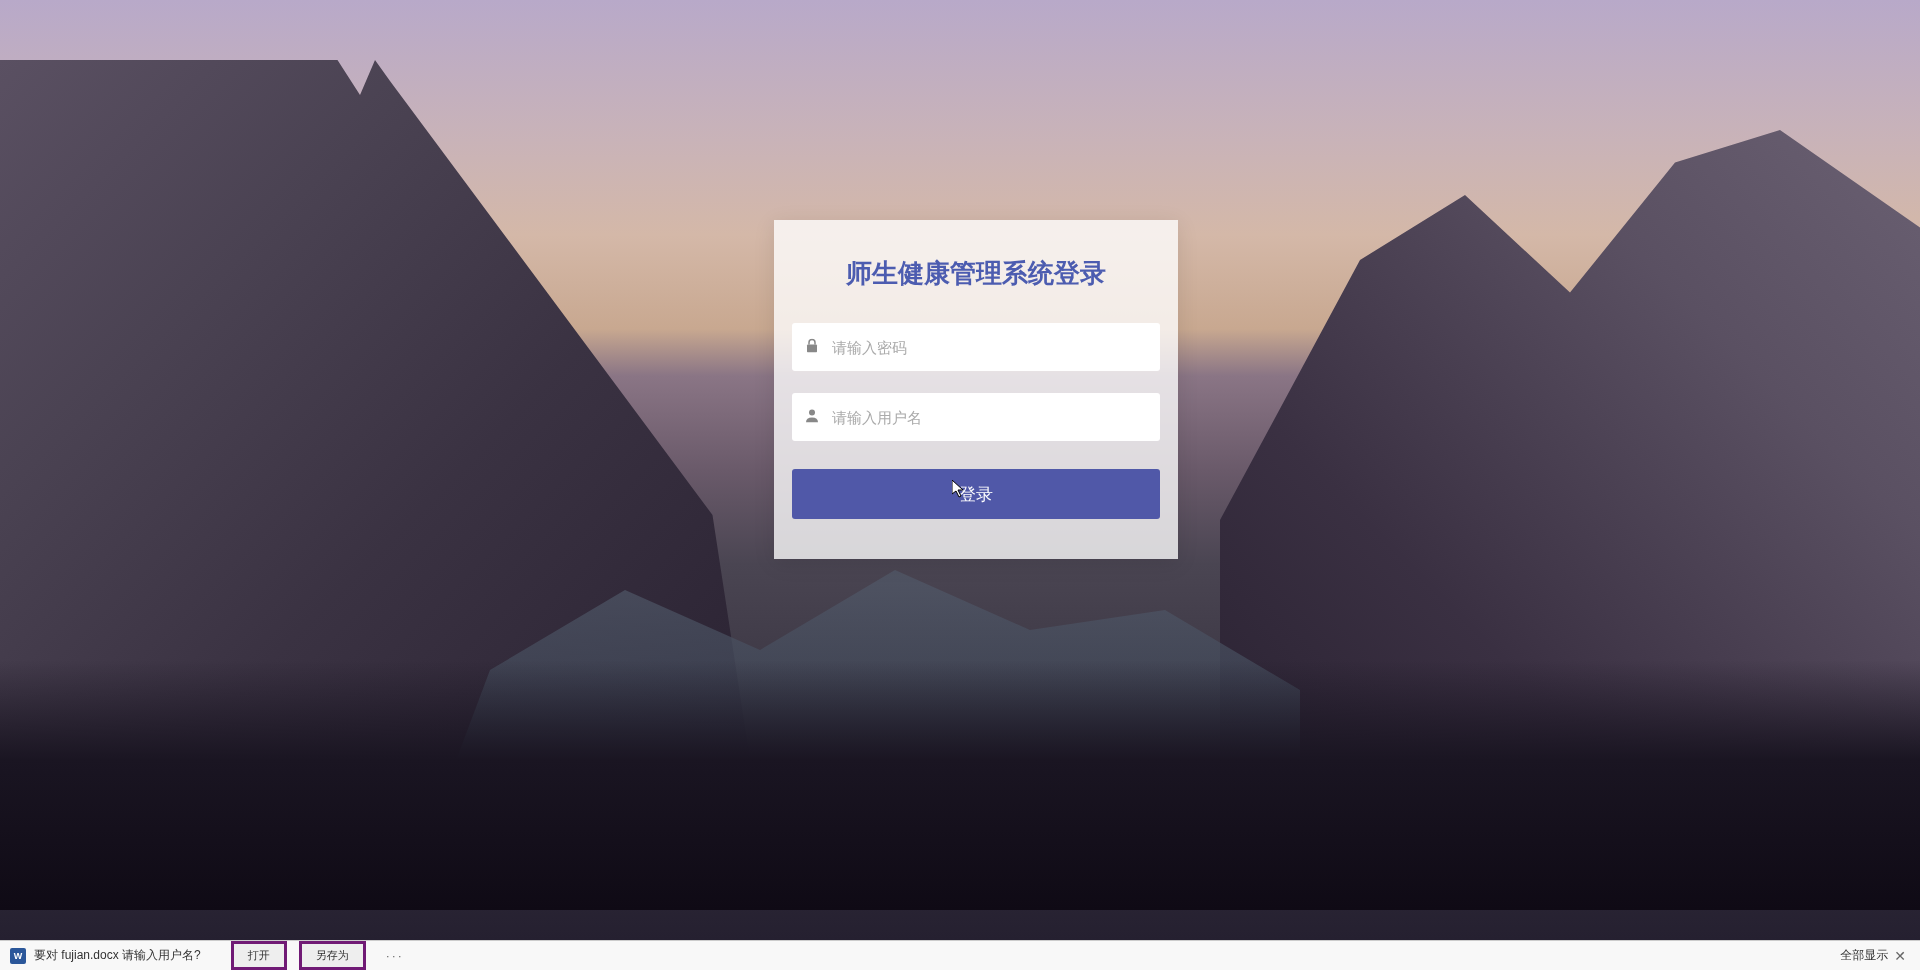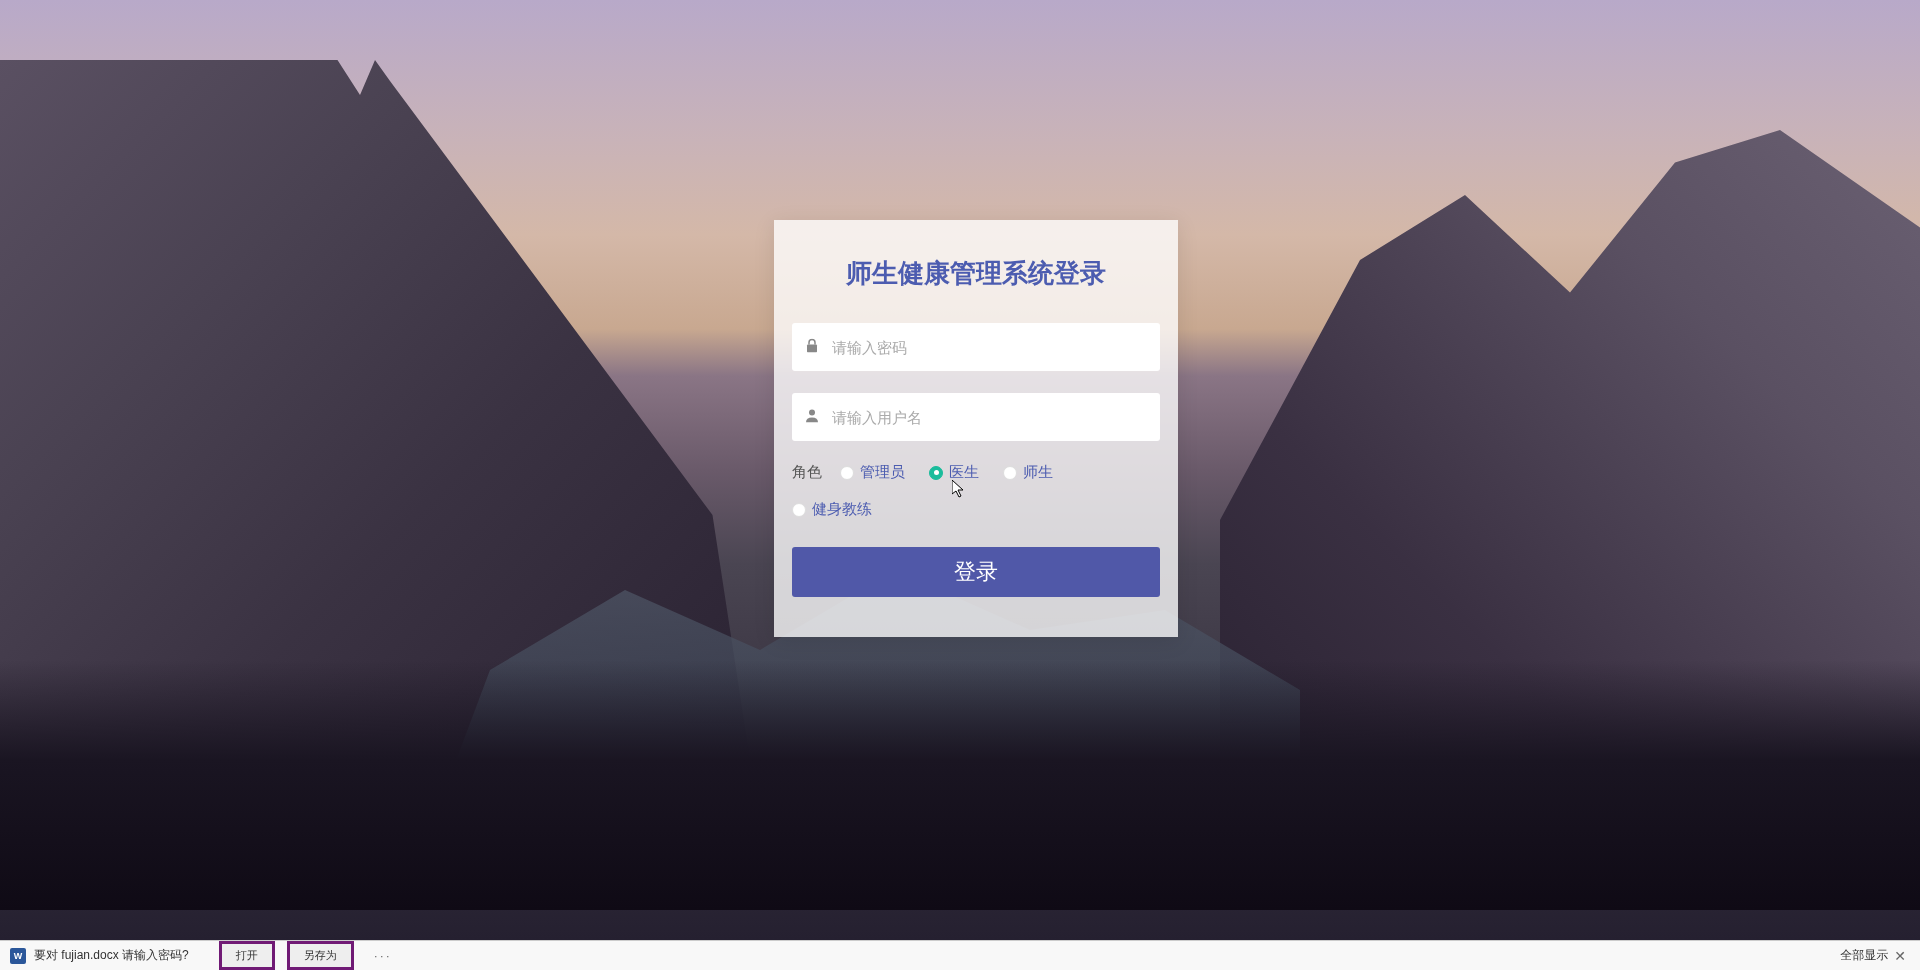--- a/index.html
+++ b/index.html
@@ -177,21 +177,21 @@
       color: #4c5cb0;
     }
     
     .login-button {
       width: 100%;
       height: 50px;
       background: #5058a8;
       border: none;
       border-radius: 3px;
       color: #fff;
-      font-size: 22px;
+      font-size: 17px;
       cursor: pointer;
       margin-top: 6px;
     }
     
     .cursor {
       position: absolute;
       top: 480px;
       left: 952px;
       pointer-events: none;
       z-index: 100;
@@ -298,58 +298,33 @@
   <div class="input-group">
     <span class="input-icon">
       <svg width="12" height="14" viewBox="0 0 12 14" fill="currentColor">
         <circle cx="6" cy="4" r="3"></circle>
         <path d="M0 14 Q0 9 6 9 Q12 9 12 14 Z"></path>
       </svg>
     </span>
     <input type="text" class="input-field" placeholder="请输入用户名" style="">
   </div>
   
-  <div class="role-section">
-    <div class="role-row">
-      <span class="role-label">角色</span>
-
-      <label class="radio-option">
-        <span class="radio-circle"></span>
-        <span class="radio-text">管理员</span>
-      </label>
-
-      <label class="radio-option">
-        <span class="radio-circle selected"></span>
-        <span class="radio-text">医生</span>
-      </label>
-
-      <label class="radio-option">
-        <span class="radio-circle"></span>
-        <span class="radio-text">师生</span>
-      </label>
-
-      <label class="radio-option" style="width:100%; margin-right:0;">
-        <span class="radio-circle"></span>
-        <span class="radio-text">健身教练</span>
-      </label>
-    </div>
-  </div>
   
   <button class="login-button">登录</button>
 </div>
 
 <div class="cursor">
   <svg width="14" height="18" viewBox="0 0 14 18">
     <path d="M0 0 L0 14 L4 11 L7 17 L9 16 L6 10 L11 10 Z" fill="#fff" stroke="#000" stroke-width="1"></path>
   </svg>
 </div>
 
 <div class="download-bar">
   <div class="doc-icon">W</div>
-  <span class="download-text">要对 fujian.docx 请输入密码?</span>
+  <span class="download-text">要对 fujian.docx 请输入用户名?</span>
   <div class="download-buttons">
     <button class="download-btn">打开</button>
     <button class="download-btn">另存为</button>
     <span class="more-dots">···</span>
   </div>
   <div class="download-right">
     <span class="show-all">全部显示</span>
     <span class="close-x">✕</span>
   </div>
 </div>

